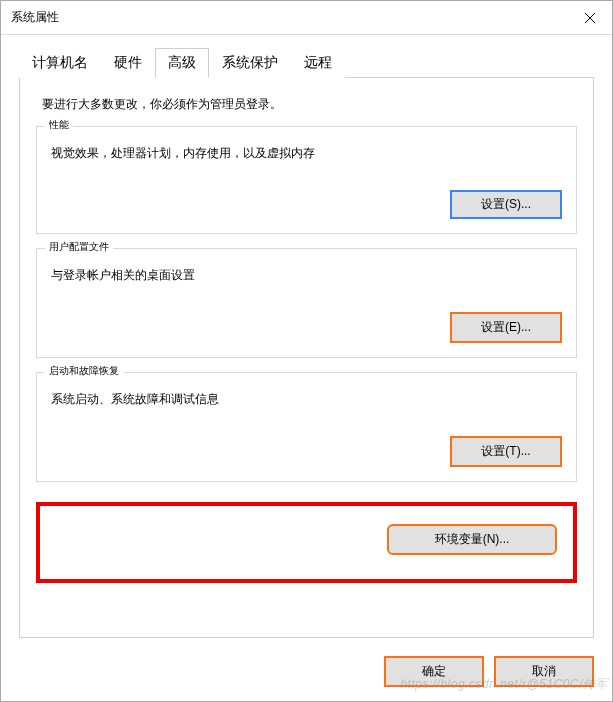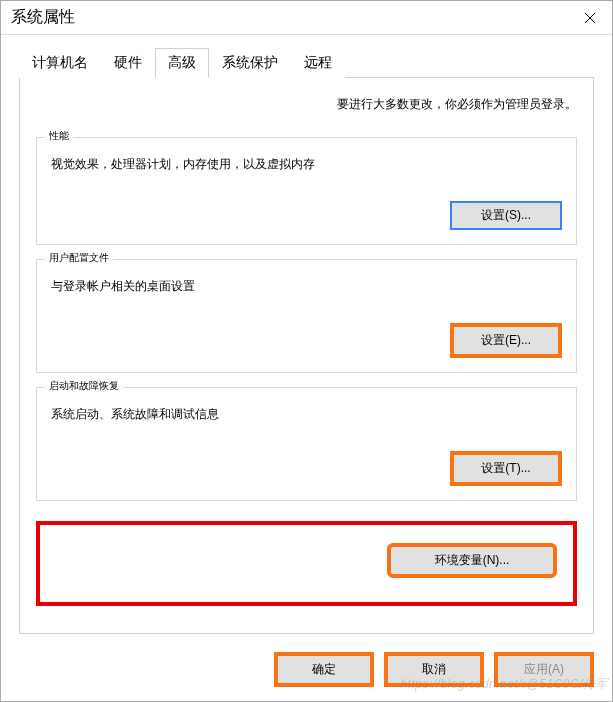--- a/index.html
+++ b/index.html
@@ -20,21 +20,21 @@
     flex-direction: column;
   }
   .titlebar {
     height: 34px;
     display: flex;
     align-items: center;
     justify-content: space-between;
     padding: 0 0 0 10px;
     border-bottom: 1px solid #ddd;
   }
-  .titlebar-title { font-size: 16px; }
+  .titlebar-title { font-size: 12px; }
   .close-btn {
     width: 45px;
     height: 100%;
     display: flex;
     align-items: center;
     justify-content: center;
     font-size: 14px;
     font-family: Arial, sans-serif;
   }
   .content {
@@ -62,40 +62,40 @@
     border-bottom: 1px solid #fff;
   }
   .tab-panel {
     border: 1px solid #d0d0d0;
     border-top: none;
     padding: 18px 16px 14px 16px;
     flex: 1;
     display: flex;
     flex-direction: column;
   }
-  .intro { margin-bottom: 24px; padding-left: 6px; text-align: right; }
+  .intro { margin-bottom: 13px; padding-left: 6px; }
   .groupbox {
     border: 1px solid #d9d9d9;
     position: relative;
     padding: 18px 14px 14px 14px;
     margin-bottom: 14px;
   }
   .groupbox .legend {
     position: absolute;
     top: -9px;
     left: 8px;
     background: #fff;
     padding: 0 4px;
     font-size: 10px;
   }
   .group-desc { margin-bottom: 28px; }
   .btn-row { display: flex; justify-content: flex-end; }
   .btn {
     background: #e1e1e1;
-    border: 4px solid #f97316;
+    border: 2px solid #f97316;
     padding: 5px 0;
     width: 112px;
     text-align: center;
     font-size: 12px;
     font-family: inherit;
     cursor: default;
   }
   .btn.focused {
     border: 2px solid #3b82f6;
     padding: 4px 0;
@@ -190,18 +190,17 @@
         </div>
       </div>
 
     </div>
 
   </div>
 
   <div class="dlg-buttons">
     <button class="btn">确定</button>
     <button class="btn">取消</button>
-    <button class="btn disabled">应用(A)</button>
   </div>
 
   <div class="watermark">https://blog.csdn.net/r@51C0C/传军</div>
 
 </div>
 
 </body></html>

